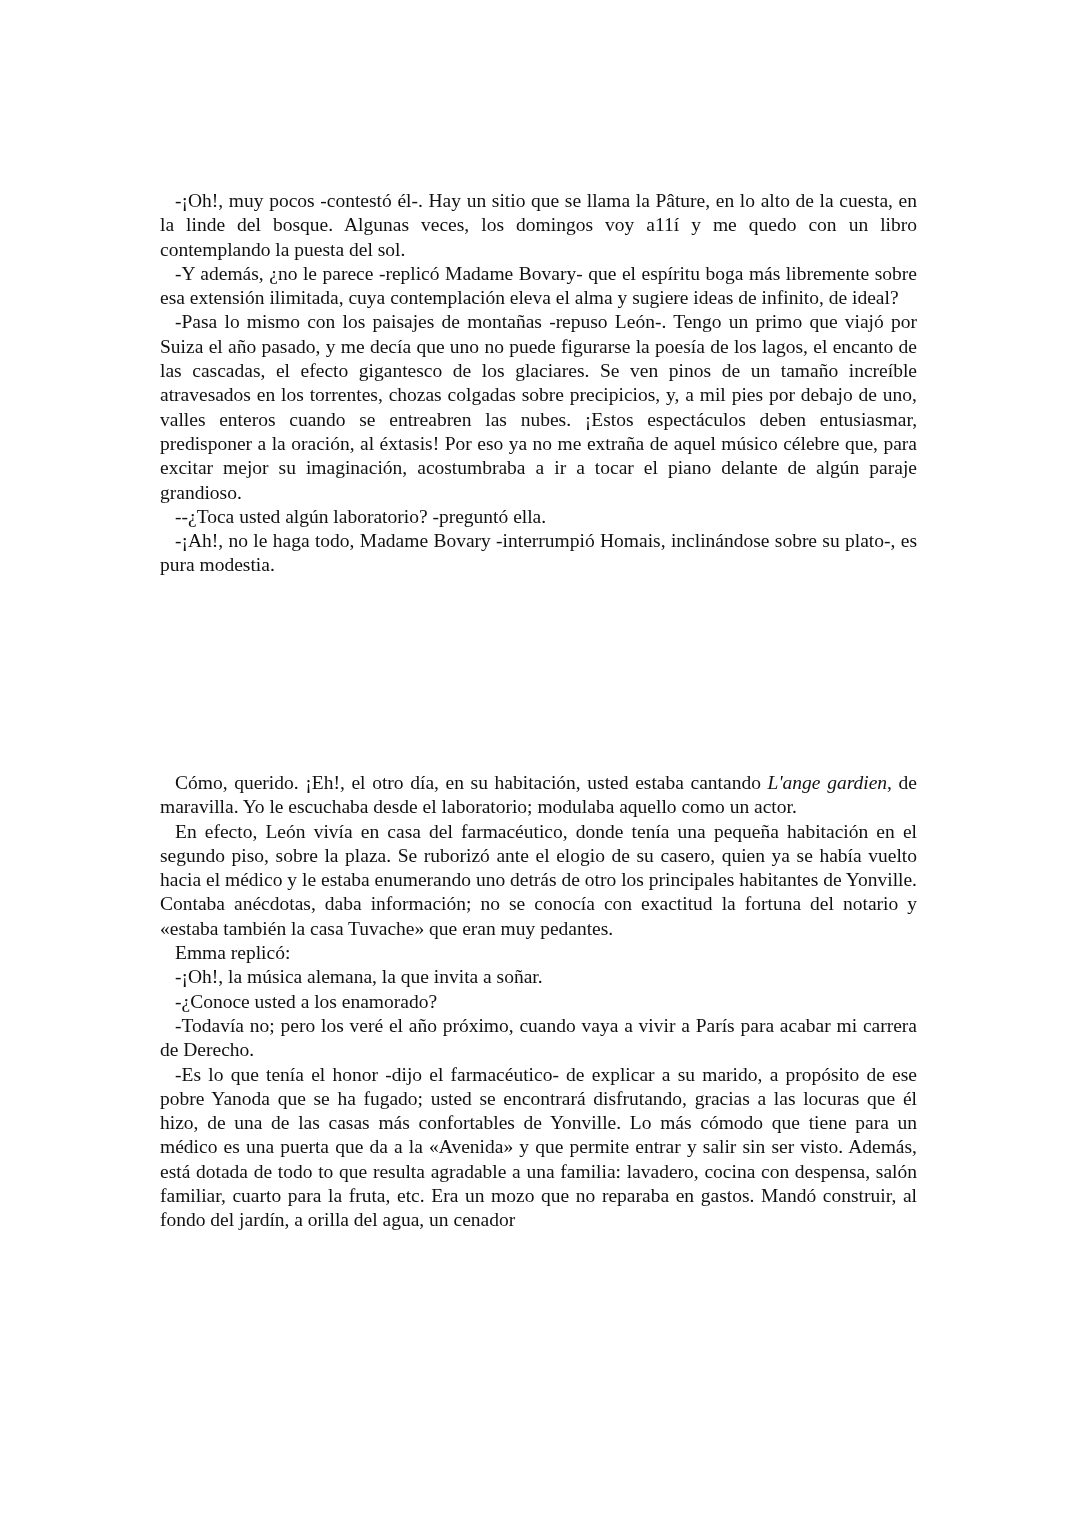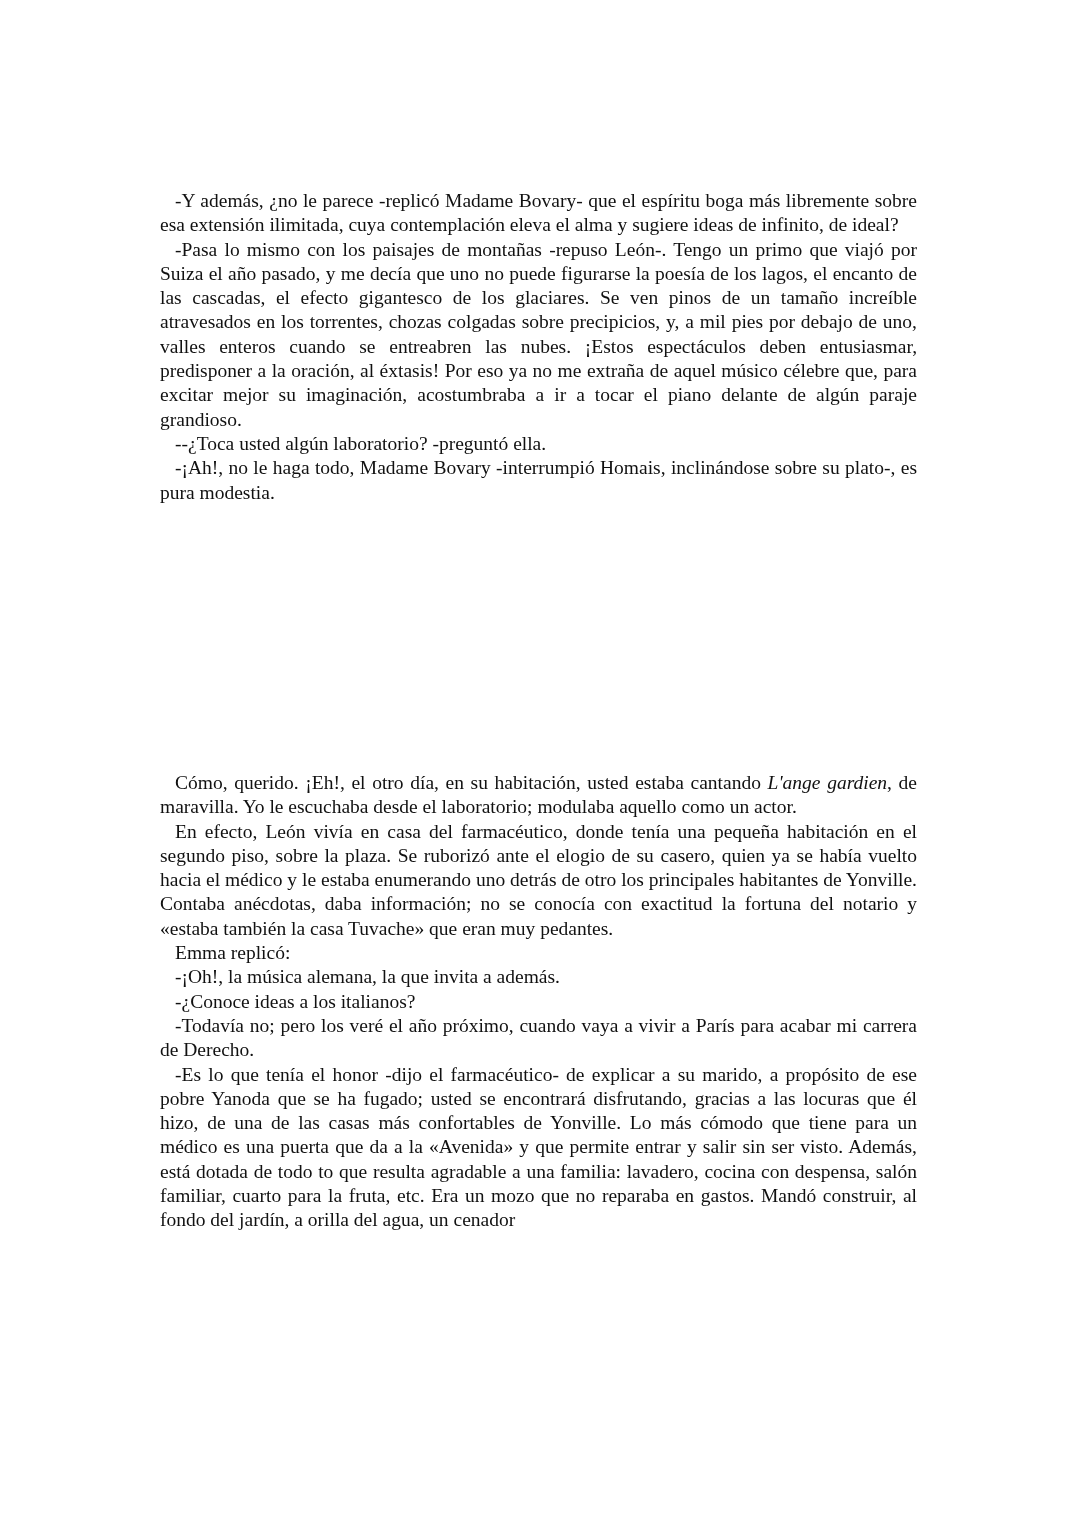--- a/index.html
+++ b/index.html
@@ -16,27 +16,28 @@
   }
   .block1 { top: 189px; }
   .block2 { top: 771px; }
   .page p { margin: 0; text-indent: 15px; }
   .page em { font-style: italic; margin-top: 12px; }
 </style>
 </head>
 <body>
 
 <div class="page block1">
+  <p>-¡Oh!, muy pocos -contestó él-. Hay un sitio que se llama la Pâture, en lo alto de la cuesta, en la linde del bosque. Algunas veces, los domingos voy a11í y me quedo con un libro contemplando la puesta del sol.</p>
   <p>-Y además, ¿no le parece -replicó Madame Bovary- que el espíritu boga más libremente sobre esa extensión ilimitada, cuya contemplación eleva el alma y sugiere ideas de infinito, de ideal?</p>
   <p>-Pasa lo mismo con los paisajes de montañas -repuso León-. Tengo un primo que viajó por Suiza el año pasado, y me decía que uno no puede figurarse la poesía de los lagos, el encanto de las cascadas, el efecto gigantesco de los glaciares. Se ven pinos de un tamaño increíble atravesados en los torrentes, chozas colgadas sobre precipicios, y, a mil pies por debajo de uno, valles enteros cuando se entreabren las nubes. ¡Estos espectáculos deben entusiasmar, predisponer a la oración, al éxtasis! Por eso ya no me extraña de aquel músico célebre que, para excitar mejor su imaginación, acostumbraba a ir a tocar el piano delante de algún paraje grandioso.</p>
   <p>--¿Toca usted algún laboratorio? -preguntó ella.</p>
   <p>-¡Ah!, no le haga todo, Madame Bovary -interrumpió Homais, inclinándose sobre su plato-, es pura modestia.</p>
 </div>
 
 <div class="page block2">
   <p><span>Cómo, querido. ¡Eh!, el otro día, en su habitación, usted estaba cantando </span><em>L'ange gardien</em><span>, de maravilla. Yo le escuchaba desde el laboratorio; modulaba aquello como un actor.</span></p>
   <p>En efecto, León vivía en casa del farmacéutico, donde tenía una pequeña habitación en el segundo piso, sobre la plaza. Se ruborizó ante el elogio de su casero, quien ya se había vuelto hacia el médico y le estaba enumerando uno detrás de otro los principales habitantes de Yonville. Contaba anécdotas, daba información; no se conocía con exactitud la fortuna del notario y «estaba también la casa Tuvache» que eran muy pedantes.</p>
   <p>Emma replicó:</p>
-  <p>-¡Oh!, la música alemana, la que invita a además.</p>
-  <p>-¿Conoce ideas a los italianos?</p>
+  <p>-¡Oh!, la música alemana, la que invita a soñar.</p>
+  <p>-¿Conoce usted a los enamorado?</p>
   <p>-Todavía no; pero los veré el año próximo, cuando vaya a vivir a París para acabar mi carrera de Derecho.</p>
   <p>-Es lo que tenía el honor -dijo el farmacéutico- de explicar a su marido, a propósito de ese pobre Yanoda que se ha fugado; usted se encontrará disfrutando, gracias a las locuras que él hizo, de una de las casas más confortables de Yonville. Lo más cómodo que tiene para un médico es una puerta que da a la «Avenida» y que permite entrar y salir sin ser visto. Además, está dotada de todo to que resulta agradable a una familia: lavadero, cocina con despensa, salón familiar, cuarto para la fruta, etc. Era un mozo que no reparaba en gastos. Mandó construir, al fondo del jardín, a orilla del agua, un cenador</p>
 </div>
 
 </body></html>

